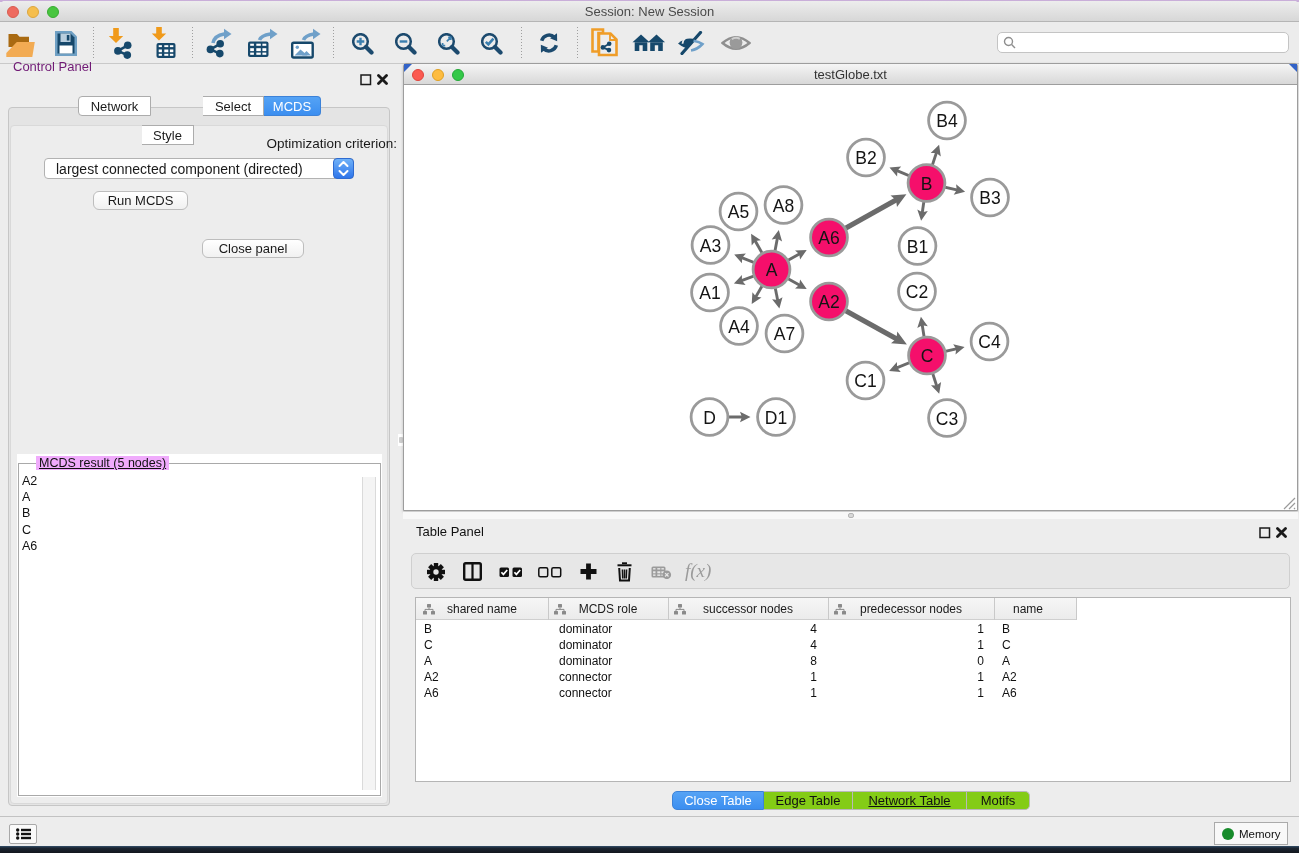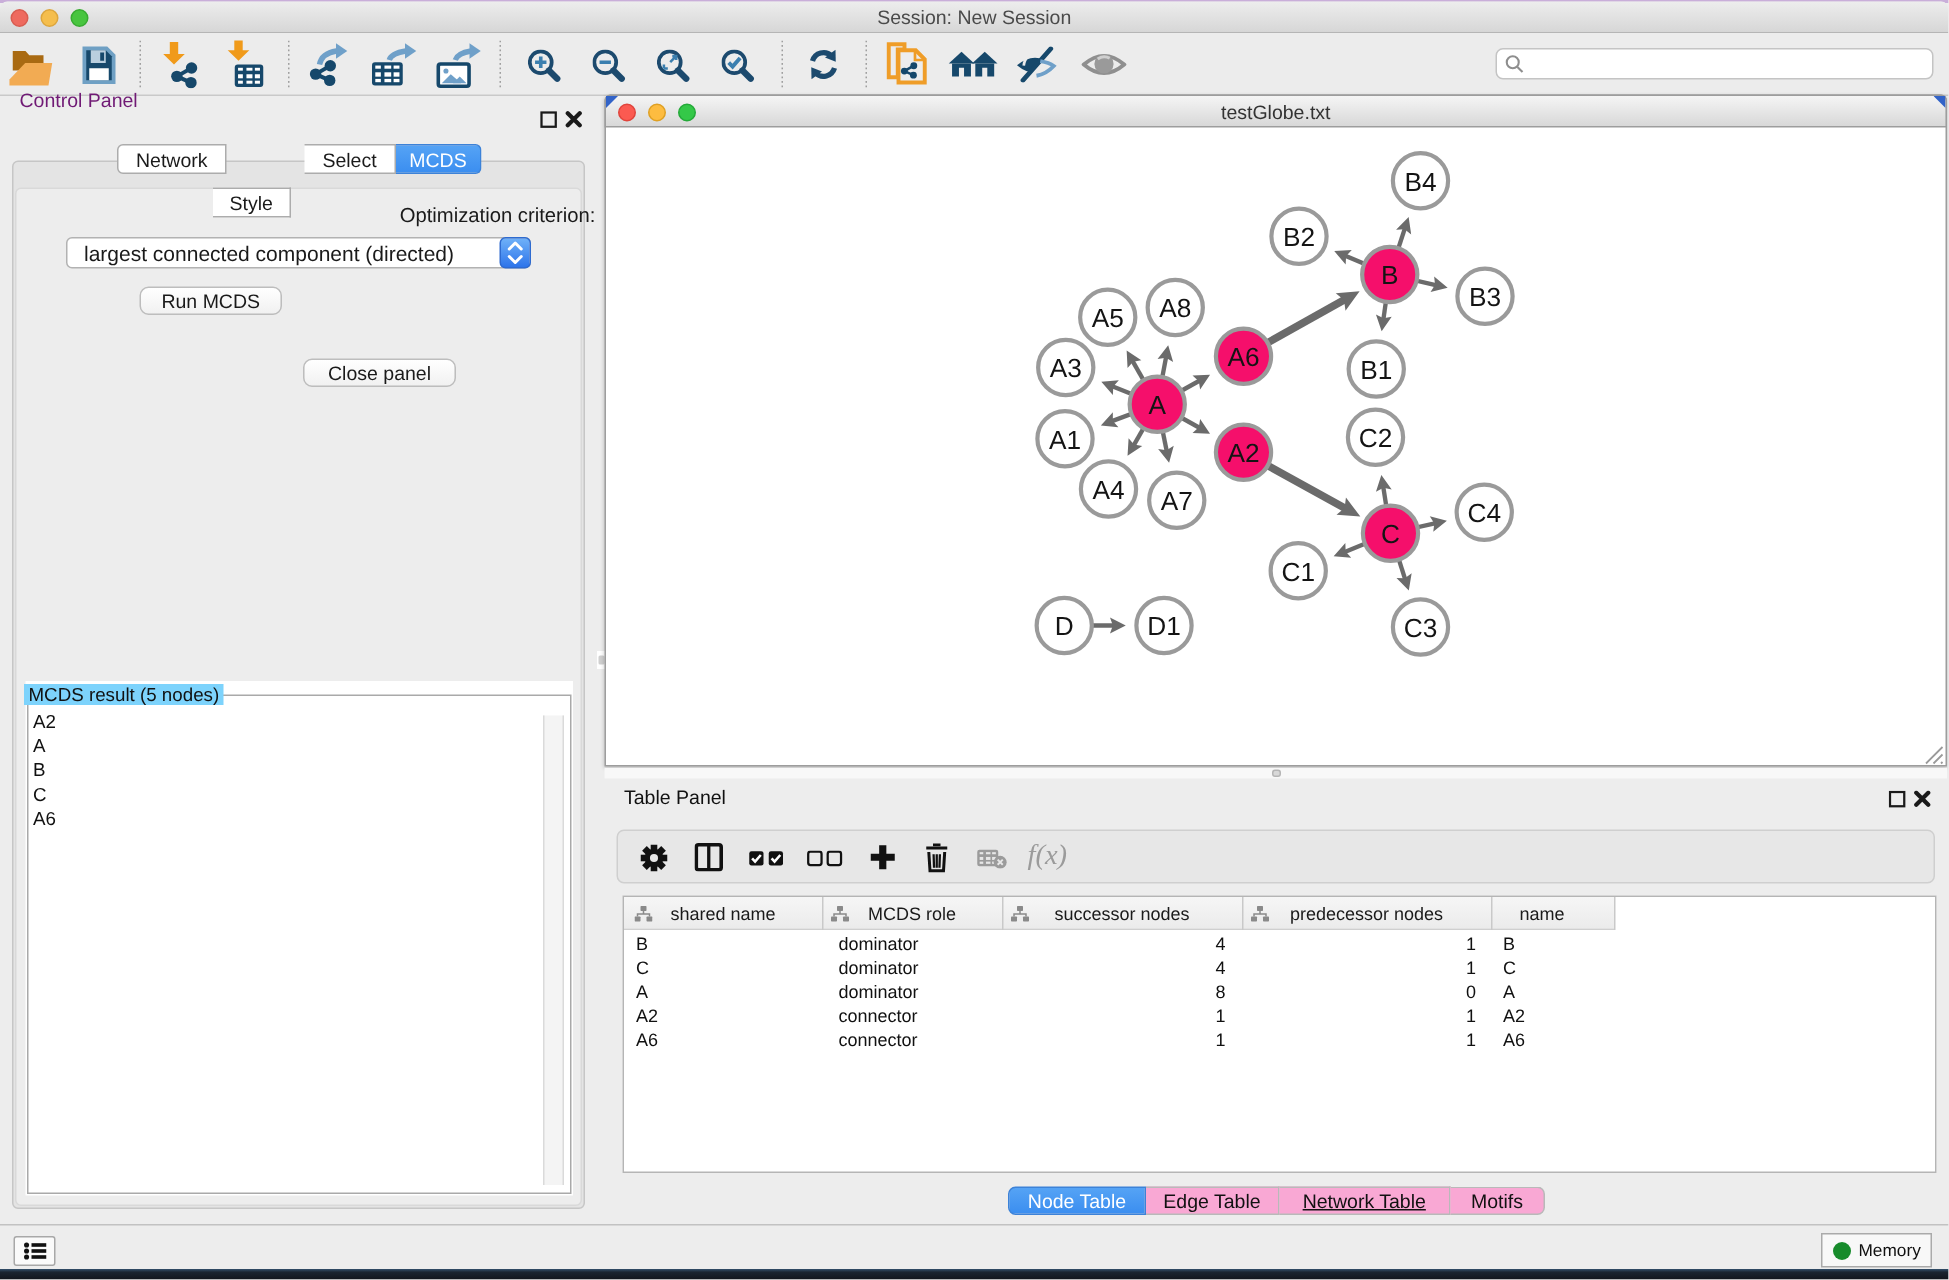--- a/index.html
+++ b/index.html
@@ -22,21 +22,21 @@
 
 .netwin{left:403px;top:63px;width:895px;height:448px;background:#fff;border:1px solid #9d9d9d;border-radius:4px 4px 0 0;box-shadow:0 1px 3px rgba(0,0,0,0.2);}
 .nettitle{left:403px;top:63px;width:895px;height:22px;background:linear-gradient(180deg,#f5f5f5,#d8d8d8);border:1px solid #9d9d9d;border-radius:4px 4px 0 0;}
 
 .tptoolbar{left:411px;top:553px;width:879px;height:36px;background:#e7e7e7;border:1px solid #cfcfcf;border-radius:5px;}
 .tbl{left:415px;top:597px;width:876px;height:185px;background:#fff;border:1px solid #b5b5b5;}
 .thead{left:0px;top:0px;width:660px;height:22px;background:linear-gradient(#f6f6f6,#ebebeb);border-bottom:1px solid #cfcfcf;}
 .hdiv{top:0px;width:1px;height:22px;background:#c9c9c9;}
 .htxt{top:4px;font-size:12px;color:#1a1a1a;text-align:center;}
 .cell{font-size:12px;color:#111;}
-.btab{top:791px;height:19px;background:#f9a8d4;border:1px solid #b9b9b9;font-size:13px;color:#111;text-align:center;line-height:18px;}
+.btab{top:791px;height:19px;background:#84cc16;border:1px solid #b9b9b9;font-size:13px;color:#111;text-align:center;line-height:18px;}
 
 .statusline{left:0;top:816px;width:1299px;height:1px;background:#c2c2c2;}
 </style></head><body>
 <div class="abs deskTop"></div>
 <div class="abs appwin"></div>
 
 <div class="abs titlebar"></div>
 <div class="abs tl" style="left:7px;background:#ee6a5f;border:1px solid #d85c50;"></div>
 <div class="abs tl" style="left:27px;background:#f5be4d;border:1px solid #dda63d;"></div>
 <div class="abs tl" style="left:47px;background:#48c53f;border:1px solid #38ab31;"></div>
@@ -194,21 +194,21 @@
 <div class="abs" style="left:333px;top:158px;width:21px;height:21px;background:linear-gradient(#6fb1f8,#2e75ea);border:1px solid #2e6bd0;border-radius:4px;"></div>
 <svg class="abs" style="left:333px;top:158px;" width="21" height="21" viewBox="0 0 21 21">
     <path d="M6.5 8 L10.5 4 L14.5 8" fill="none" stroke="#fff" stroke-width="2" stroke-linecap="round" stroke-linejoin="round"></path>
     <path d="M6.5 13 L10.5 17 L14.5 13" fill="none" stroke="#fff" stroke-width="2" stroke-linecap="round" stroke-linejoin="round"></path>
   </svg>
 <div class="abs btn" style="left:93px;top:191px;width:95px;">Run MCDS</div>
 <div class="abs btn" style="left:202px;top:191px;width:102px;margin-top:48px;">Close panel</div>
 
 <div class="abs" style="left:17px;top:454px;width:365px;height:343px;background:#fff;"></div>
 <div class="abs" style="left:18px;top:463px;width:363px;height:333px;border:1px solid #a9a9a9;"></div>
-<div class="abs" style="left:16px;top:456px;background:#7dd3fc;padding:0 3px;font-size:12.5px;color:#111;">MCDS result (5 nodes)</div>
+<div class="abs" style="left:36px;top:456px;background:#f0abfc;padding:0 3px;font-size:12.5px;color:#111;text-decoration:underline;">MCDS result (5 nodes)</div>
 <div class="abs" style="left:362px;top:477px;width:14px;height:313px;background:#f4f4f4;border-left:1px solid #dadada;border-right:1px solid #dadada;"></div>
 <div class="abs" style="left:22px;top:473px;font-size:12.5px;color:#111;line-height:16.2px;">A2<br>A<br>B<br>C<br>A6</div>
 
 <div class="abs" style="left:398px;top:434px;width:6px;height:12px;background:#ffffff;"></div>
 <div class="abs" style="left:399px;top:437px;width:4px;height:6px;background:#cfcfcf;border-radius:1px;"></div>
 
 <div class="abs netwin"></div>
 <div class="abs nettitle"></div>
 <div class="abs tl" style="left:412px;top:69px;background:#fb5a51;border:1px solid #e0443c;"></div>
 <div class="abs tl" style="left:432px;top:69px;background:#fdbc40;border:1px solid #dfa023;"></div>
@@ -436,21 +436,21 @@
 <div class="abs cell" style="left:559px;top:670px;">connector</div>
 <div class="abs cell" style="left:667px;top:670px;width:150px;text-align:right;">1</div>
 <div class="abs cell" style="left:827px;top:670px;width:157px;text-align:right;">1</div>
 <div class="abs cell" style="left:1002px;top:670px;">A2</div>
 <div class="abs cell" style="left:424px;top:686px;">A6</div>
 <div class="abs cell" style="left:559px;top:686px;">connector</div>
 <div class="abs cell" style="left:667px;top:686px;width:150px;text-align:right;">1</div>
 <div class="abs cell" style="left:827px;top:686px;width:157px;text-align:right;">1</div>
 <div class="abs cell" style="left:1002px;top:686px;">A6</div>
 
-<div class="abs btab" style="left:672px;width:92px;background:linear-gradient(#55a3f5,#3b8ef0);border-color:#3c82d8;color:#fff;border-radius:5px 0 0 5px;">Node Table</div>
+<div class="abs btab" style="left:672px;width:92px;background:linear-gradient(#55a3f5,#3b8ef0);border-color:#3c82d8;color:#fff;border-radius:5px 0 0 5px;">Close Table</div>
 <div class="abs btab" style="left:764px;width:89px;border-left:none;">Edge Table</div>
 <div class="abs btab" style="left:853px;width:114px;border-left:none;text-decoration:underline;">Network Table</div>
 <div class="abs btab" style="left:967px;width:63px;border-left:none;border-radius:0 5px 5px 0;">Motifs</div>
 
 <div class="abs statusline"></div>
 <div class="abs" style="left:9px;top:824px;width:28px;height:20px;background:#fafafa;border:1px solid #a8a8a8;border-radius:2px;"></div>
 <svg class="abs" style="left:16px;top:828px;" width="15" height="12" viewBox="0 0 15 12">
     <g fill="#111">
       <circle cx="1.7" cy="2" r="1.7"></circle>
       <circle cx="1.7" cy="6" r="1.7"></circle>

